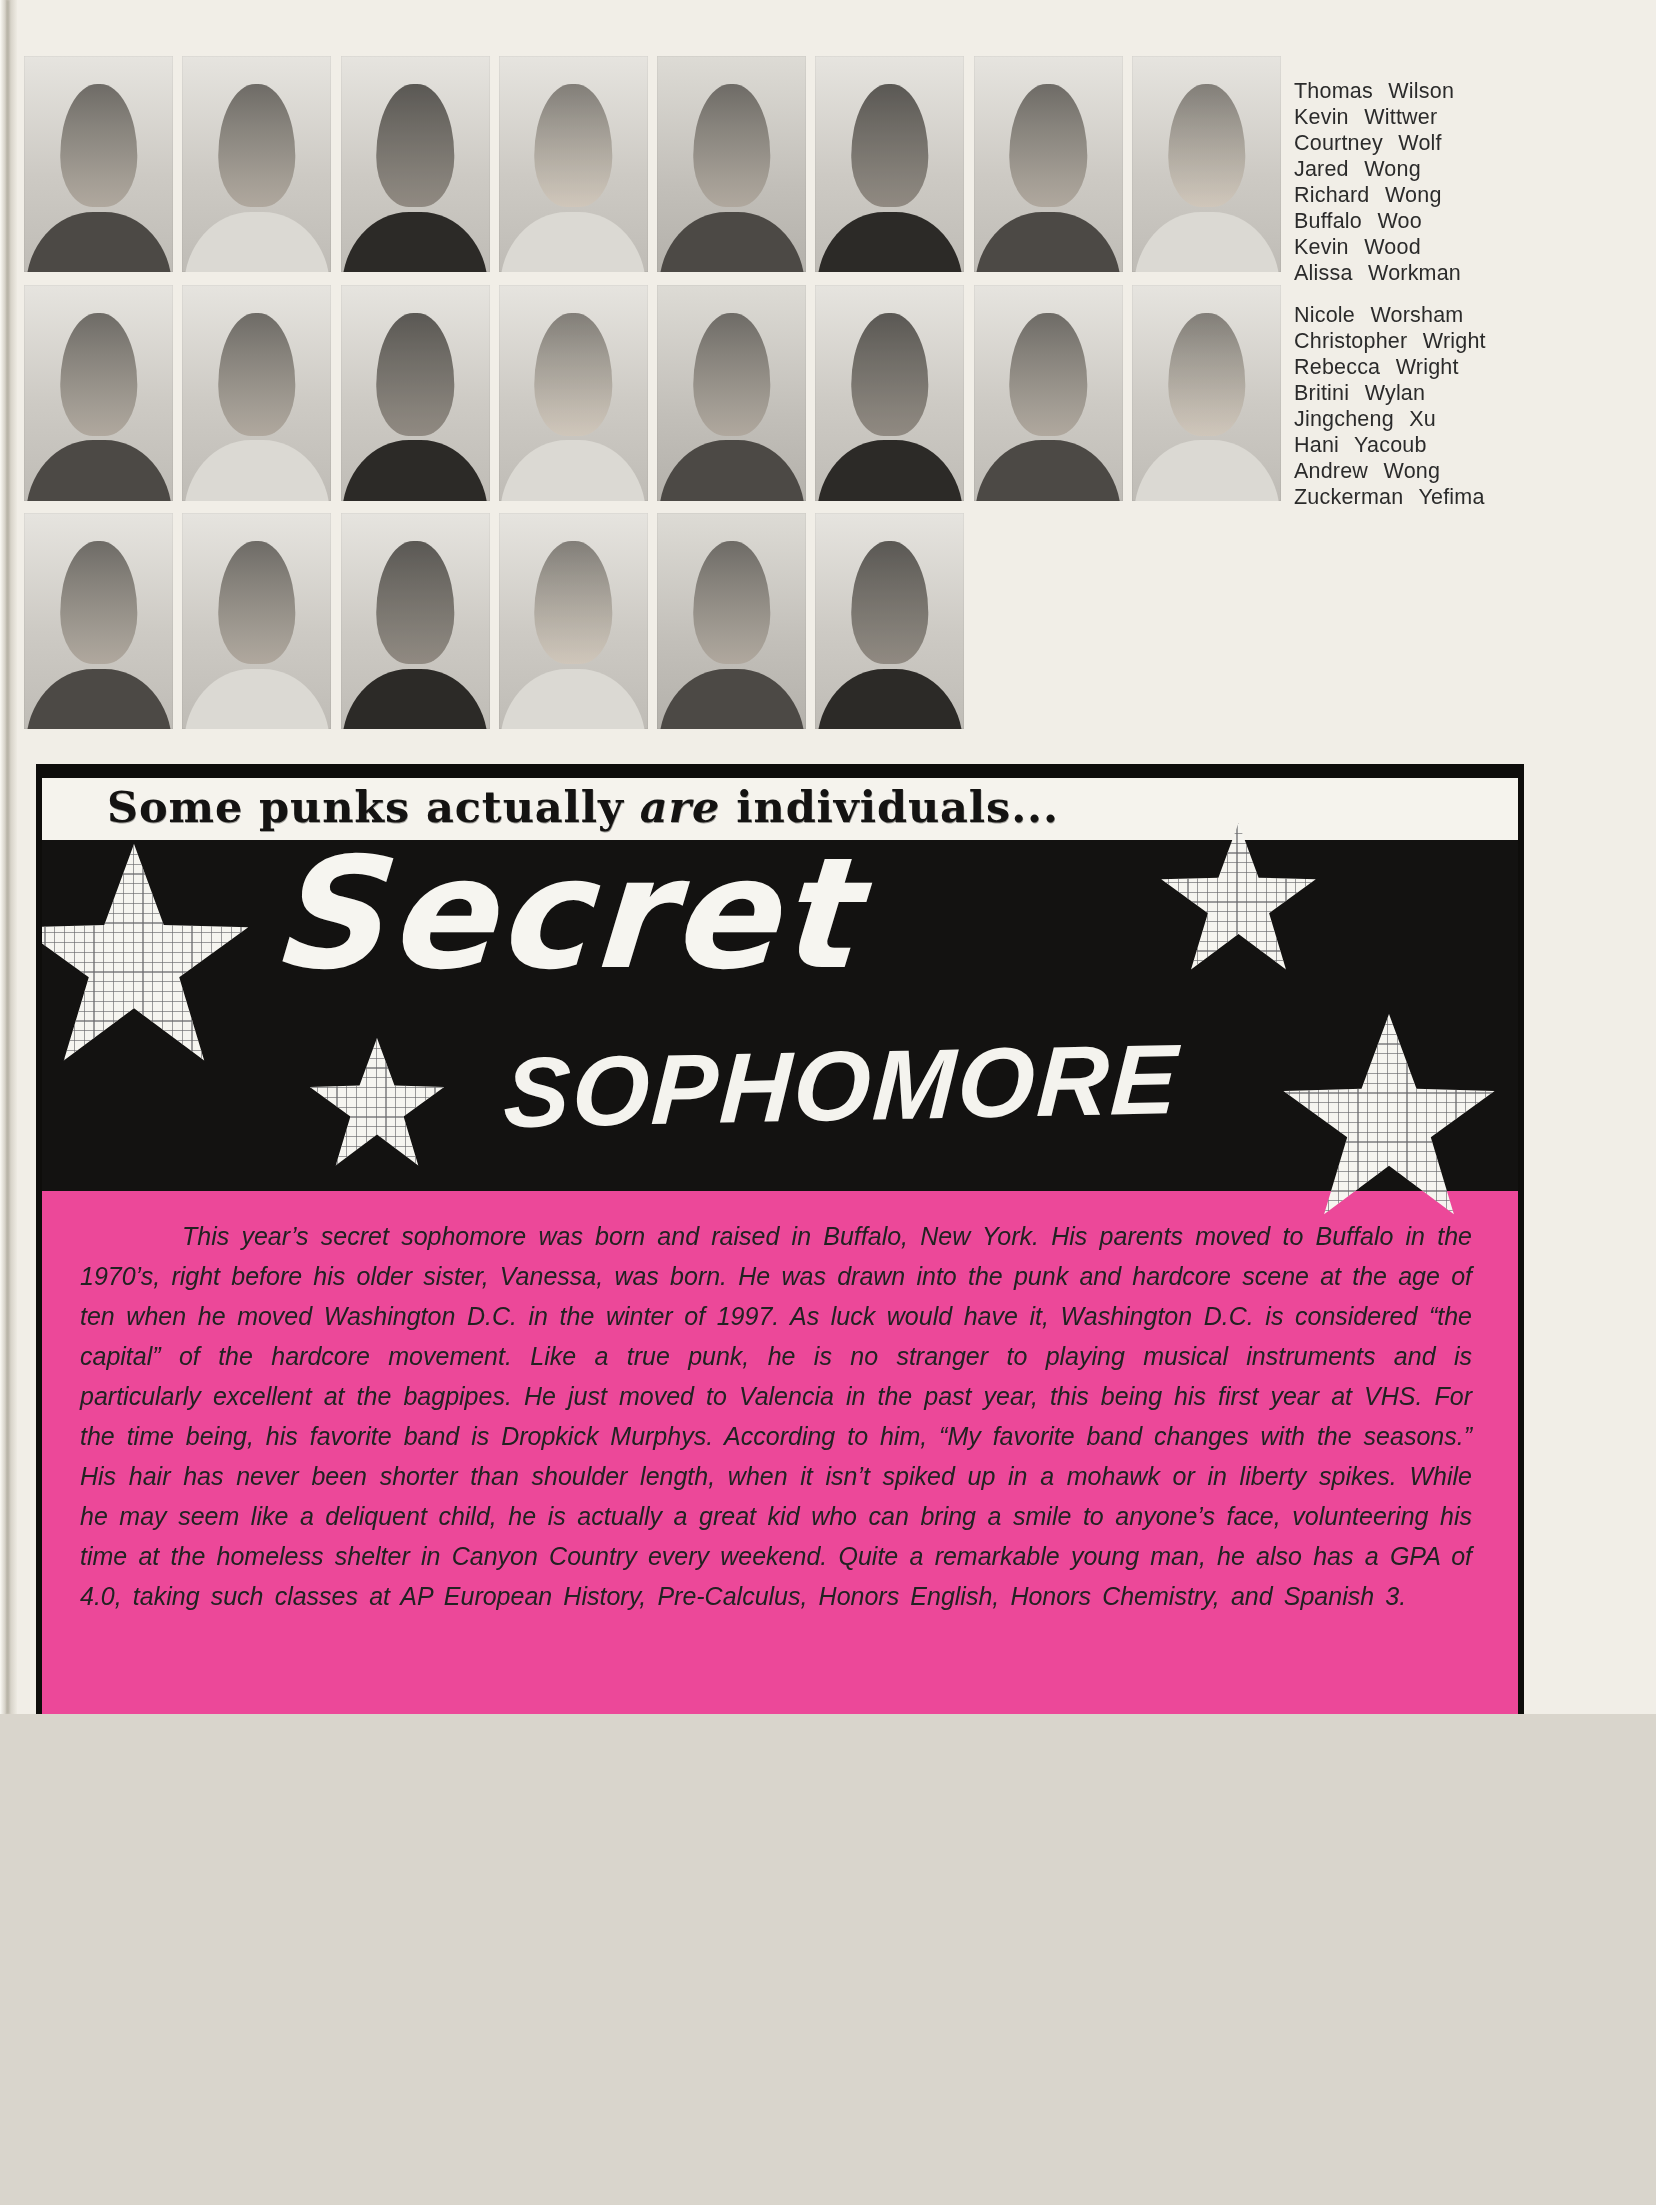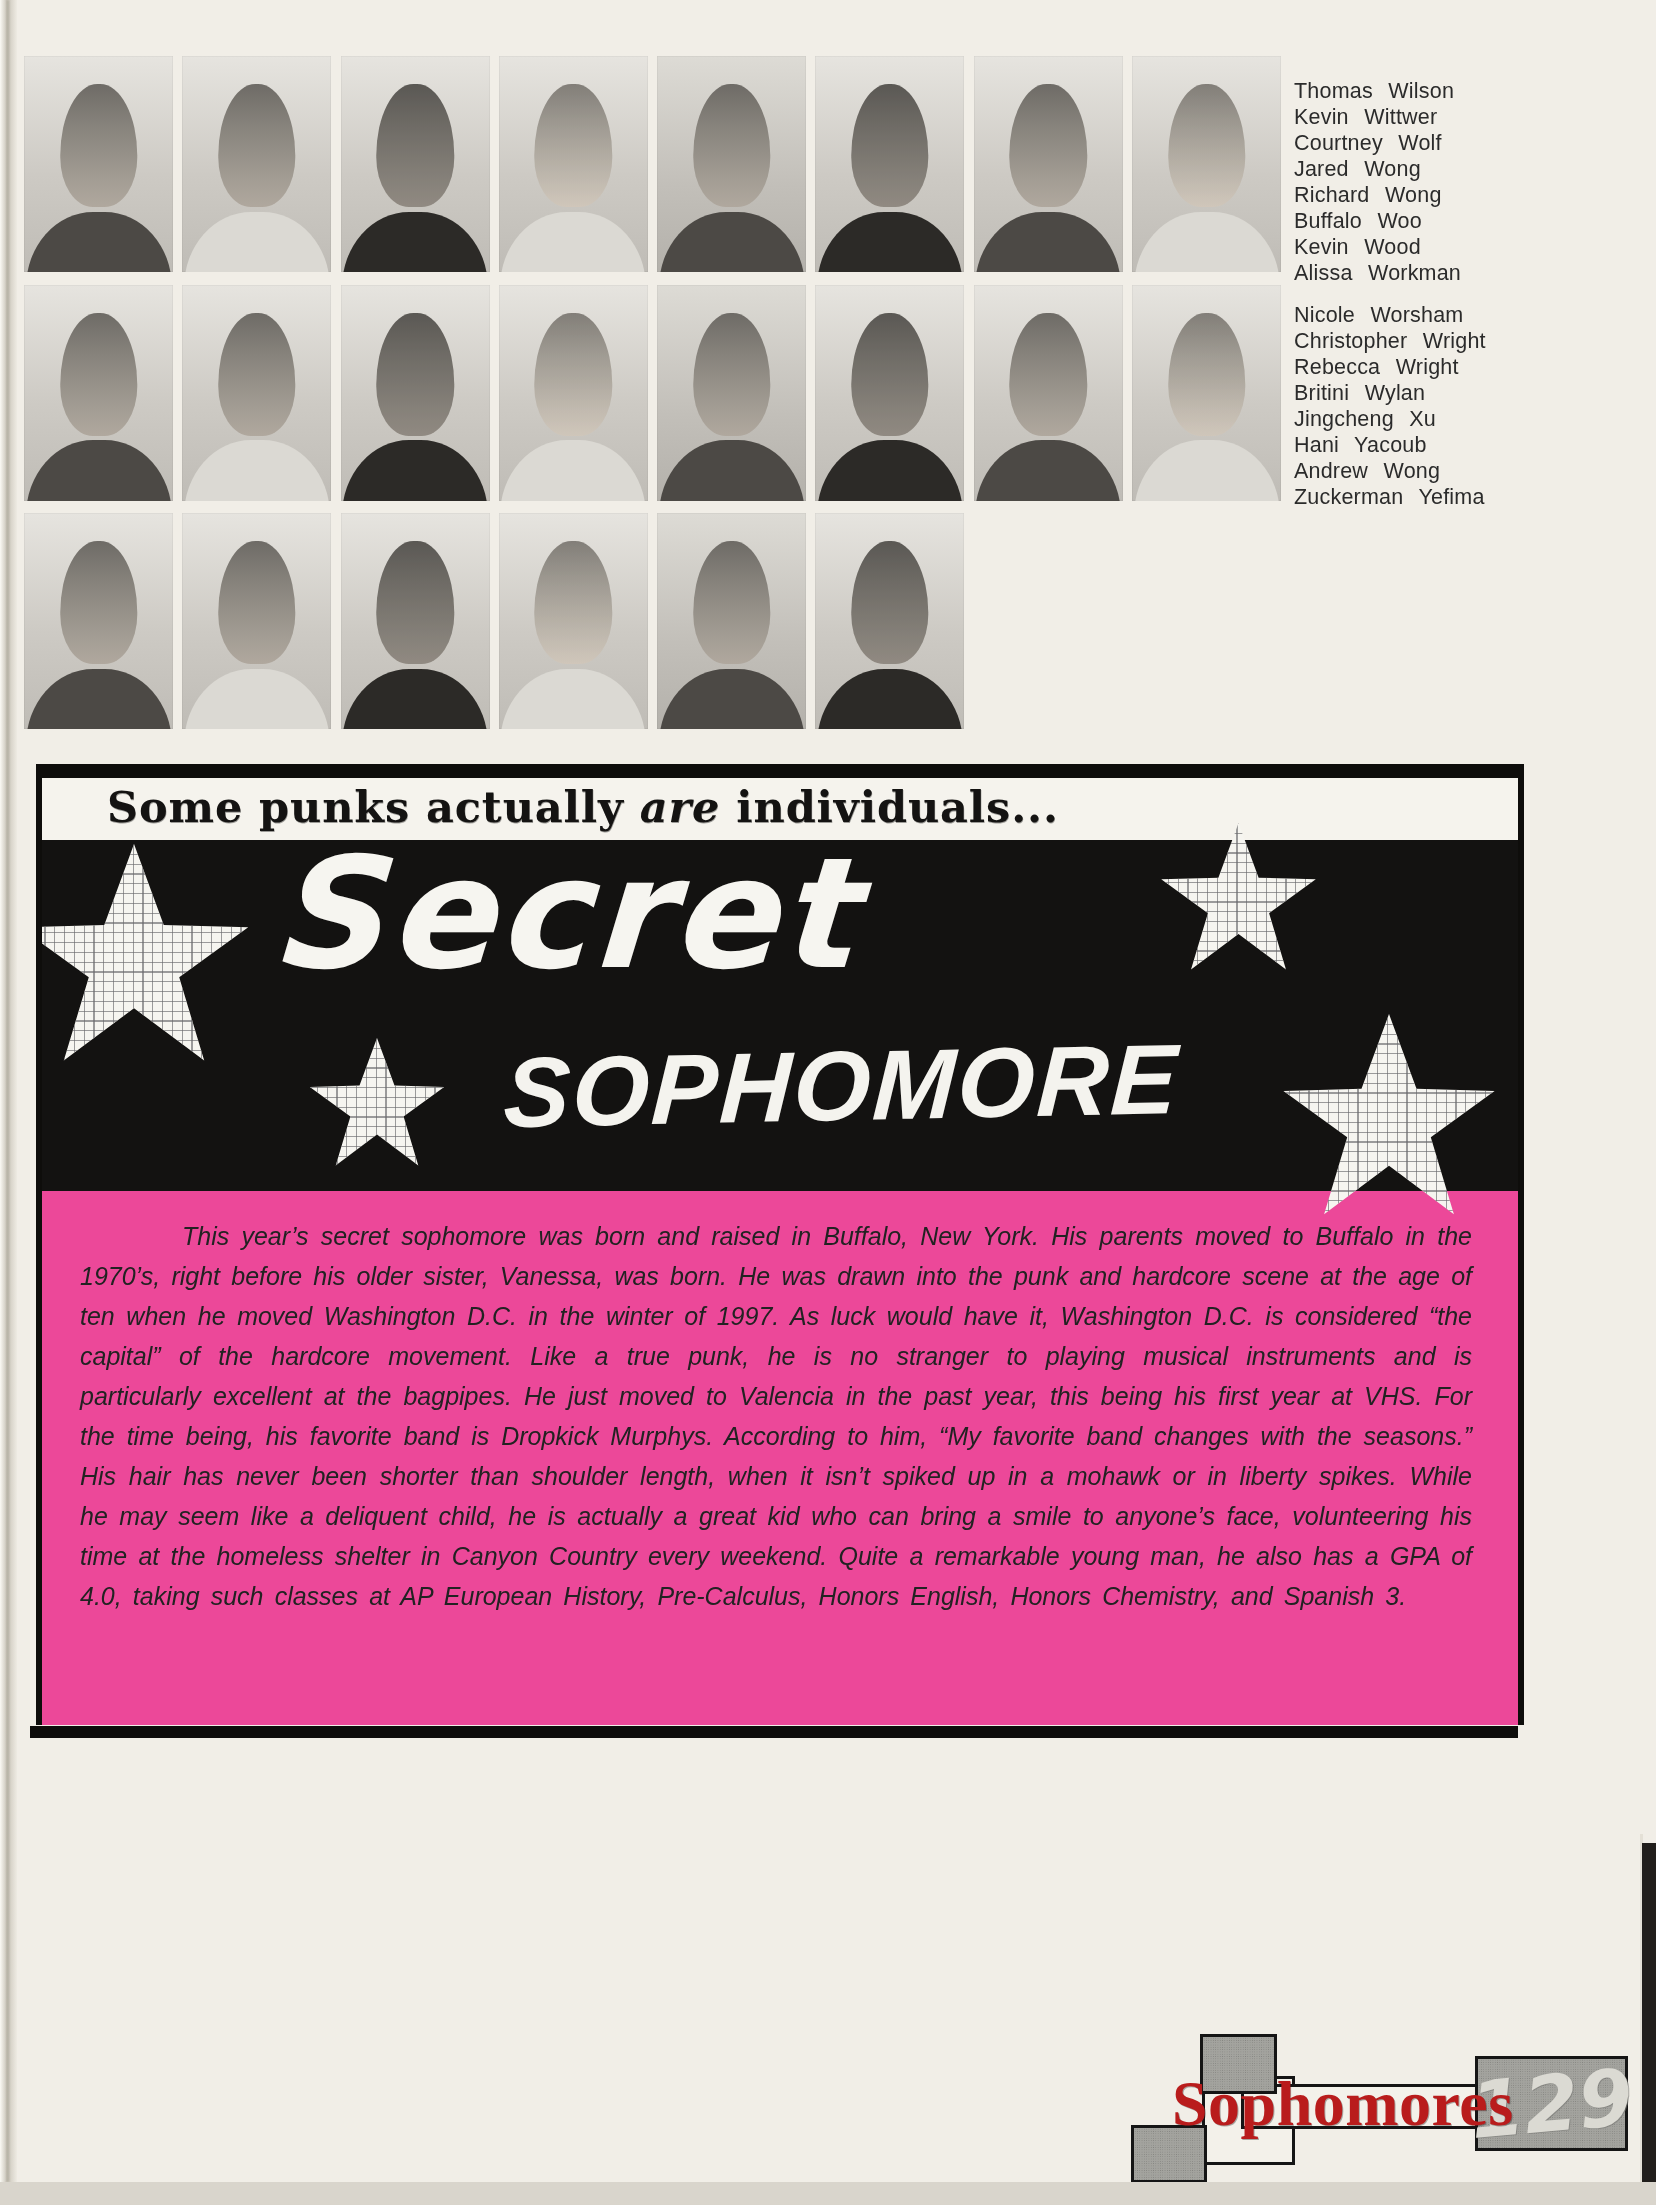--- a/index.html
+++ b/index.html
@@ -1,17 +1,17 @@
 <!DOCTYPE html>
 <html style="font-size:7.5px"><head>
 <meta charset="utf-8">
 <style>
   html,body{margin:0;padding:0;background:#d9d5cc;}
   .page{
-    position:relative;width:1656px;height:2182px;background:#f1eee7;
+    position:relative;width:1656px;height:1714px;background:#f1eee7;
     overflow:hidden;font-family:"Liberation Sans",sans-serif;color:#1f1f1f;
   }
   
   .binding{position:absolute;left:0;top:0;width:17px;height:100%;
     background:linear-gradient(90deg,#fbfaf5 0%,#c9c4b8 40%,#eeebe3 100%);}
   .crease{position:absolute;left:6.5px;top:0;width:2.8px;height:100%;
     background:rgba(95,88,75,.28);filter:blur(0.9px);}
 
   
   .photo-grid{position:absolute;left:24px;top:56px;}

